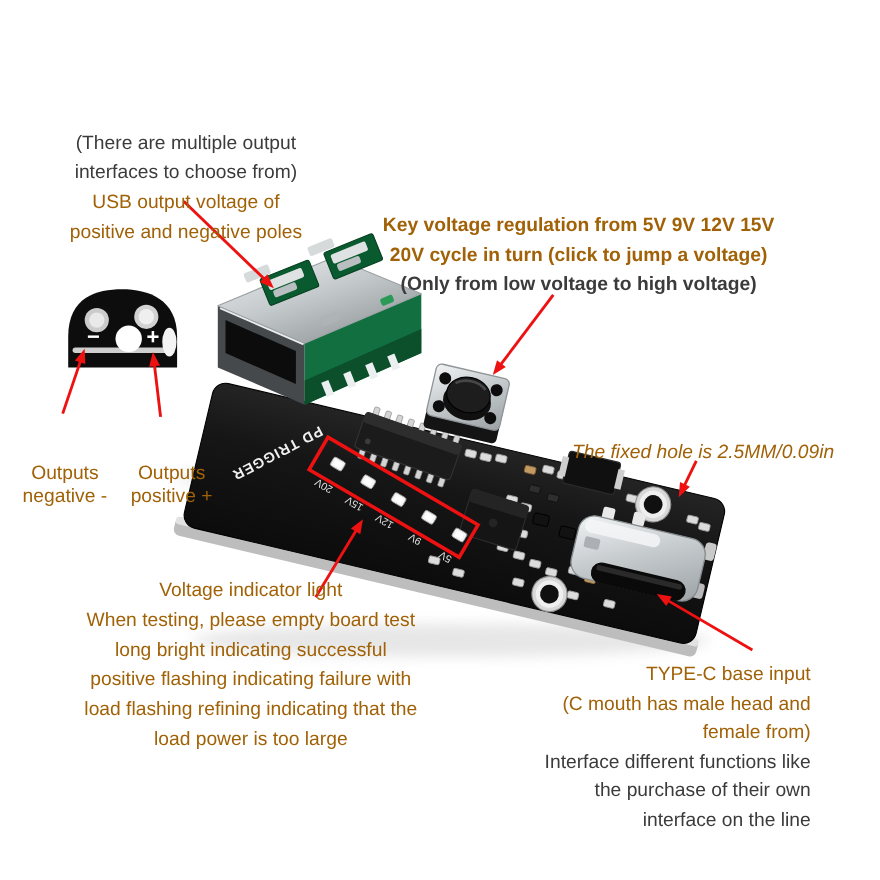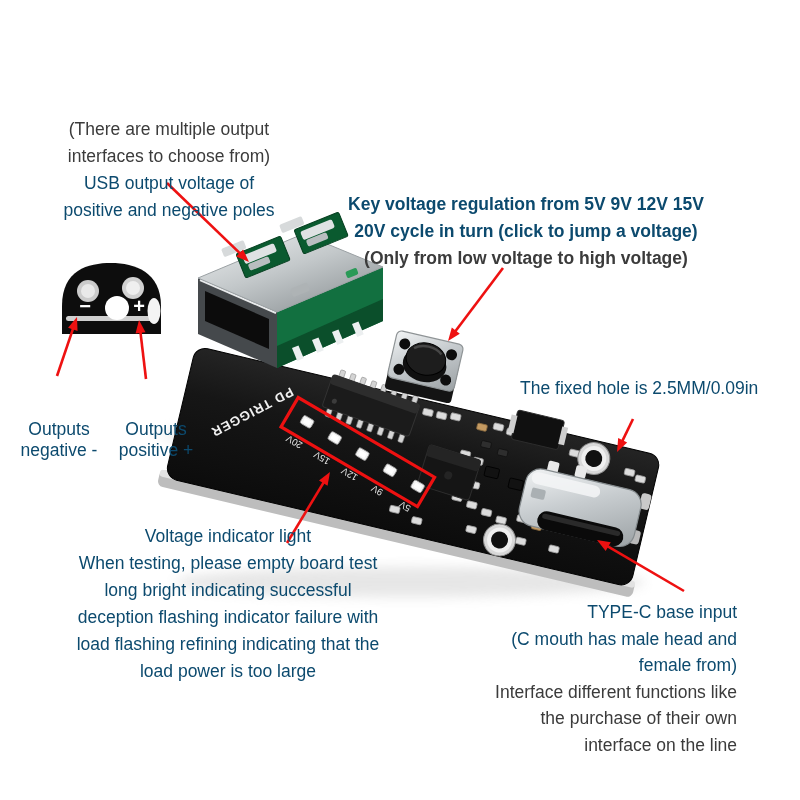--- a/index.html
+++ b/index.html
@@ -3,21 +3,21 @@
 <meta charset="utf-8">
 <style>
   html,body{margin:0;padding:0;background:#fff;}
   #stage{position:relative;width:800px;height:800px;background:#fff;overflow:hidden;
          font-family:"Liberation Sans",sans-serif;}
   #scene{position:absolute;left:0;top:0;}
   .blk{position:absolute;font-size:17.5px;line-height:27px;}
   .blk div{white-space:nowrap;}
   .c{text-align:center;}
   .r{text-align:right;}
-  .red{color:#0c4a6e;}
+  .red{color:#a16207;}
   .blk.small{line-height:21px;margin-top:36px;}
   .blackTxt{color:#3b3b3b;}
 </style>
 </head>
 <body>
 
 <div id="stage">
 
 <svg id="scene" width="800" height="800" viewBox="0 0 800 800">
   <defs>
@@ -283,29 +283,29 @@
 <div class="blk c small red" style="left:10px;top:383px;width:98px;">
   <div>Outputs</div>
   <div>negative -</div>
 </div>
 
 <div class="blk c small red" style="left:106px;top:383px;width:100px;">
   <div>Outputs</div>
   <div>positive +</div>
 </div>
 
-<div class="blk red" style="left:520px;top:375px;width:275px;">
+<div class="blk red" style="left:520px;top:397px;width:275px;font-style:italic;">
   <div>The fixed hole is 2.5MM/0.09in</div>
 </div>
 
 <div class="blk c red" style="left:54px;top:523px;width:348px;">
   <div>Voltage indicator light</div>
   <div>When testing, please empty board test</div>
   <div>long bright indicating successful</div>
-  <div>deception flashing indicator failure with</div>
+  <div>positive flashing indicating failure with</div>
   <div>load flashing refining indicating that the</div>
   <div>load power is too large</div>
 </div>
 
 <div class="blk r" style="left:450px;top:599px;width:287px;line-height:26.5px;">
   <div class="red">TYPE-C base input</div>
   <div class="red">(C mouth has male head and</div>
   <div class="red">female from)</div>
   <div class="blackTxt">Interface different functions like</div>
   <div class="blackTxt">the purchase of their own</div>

